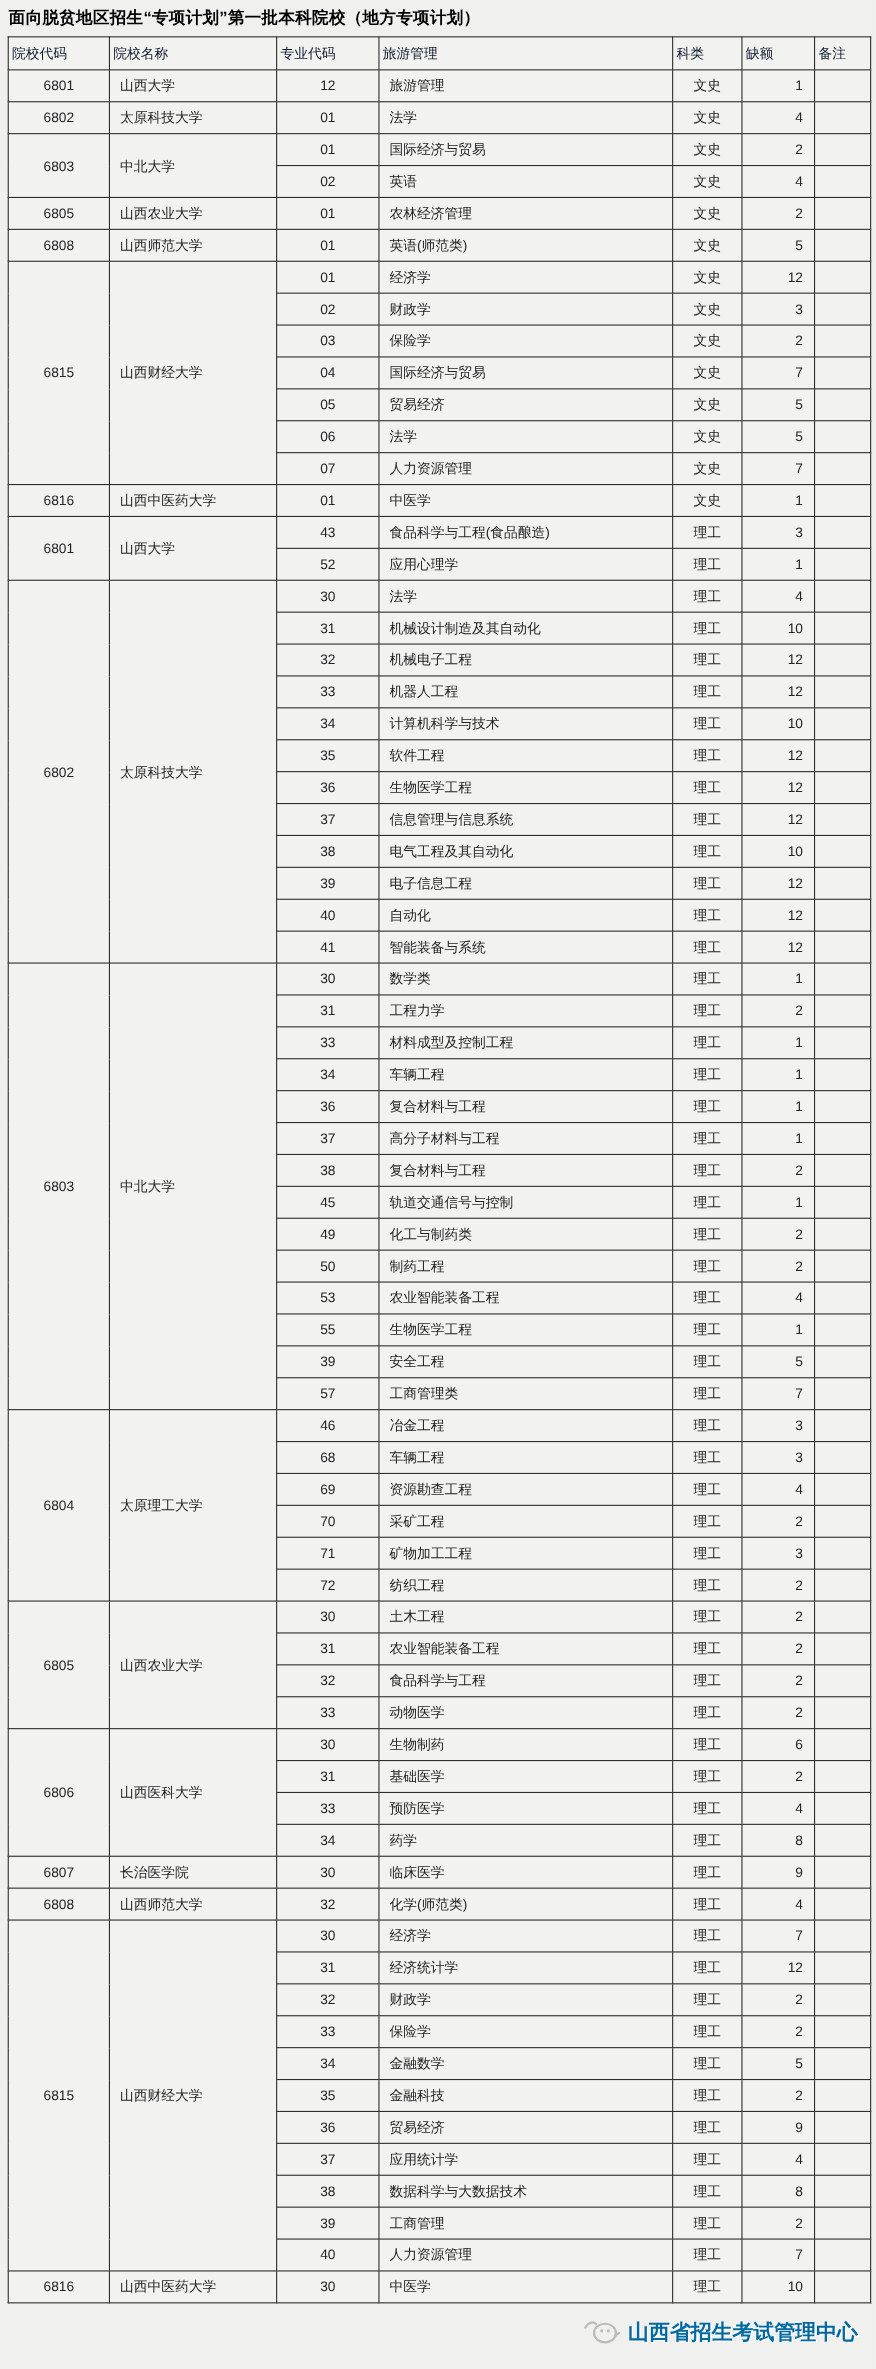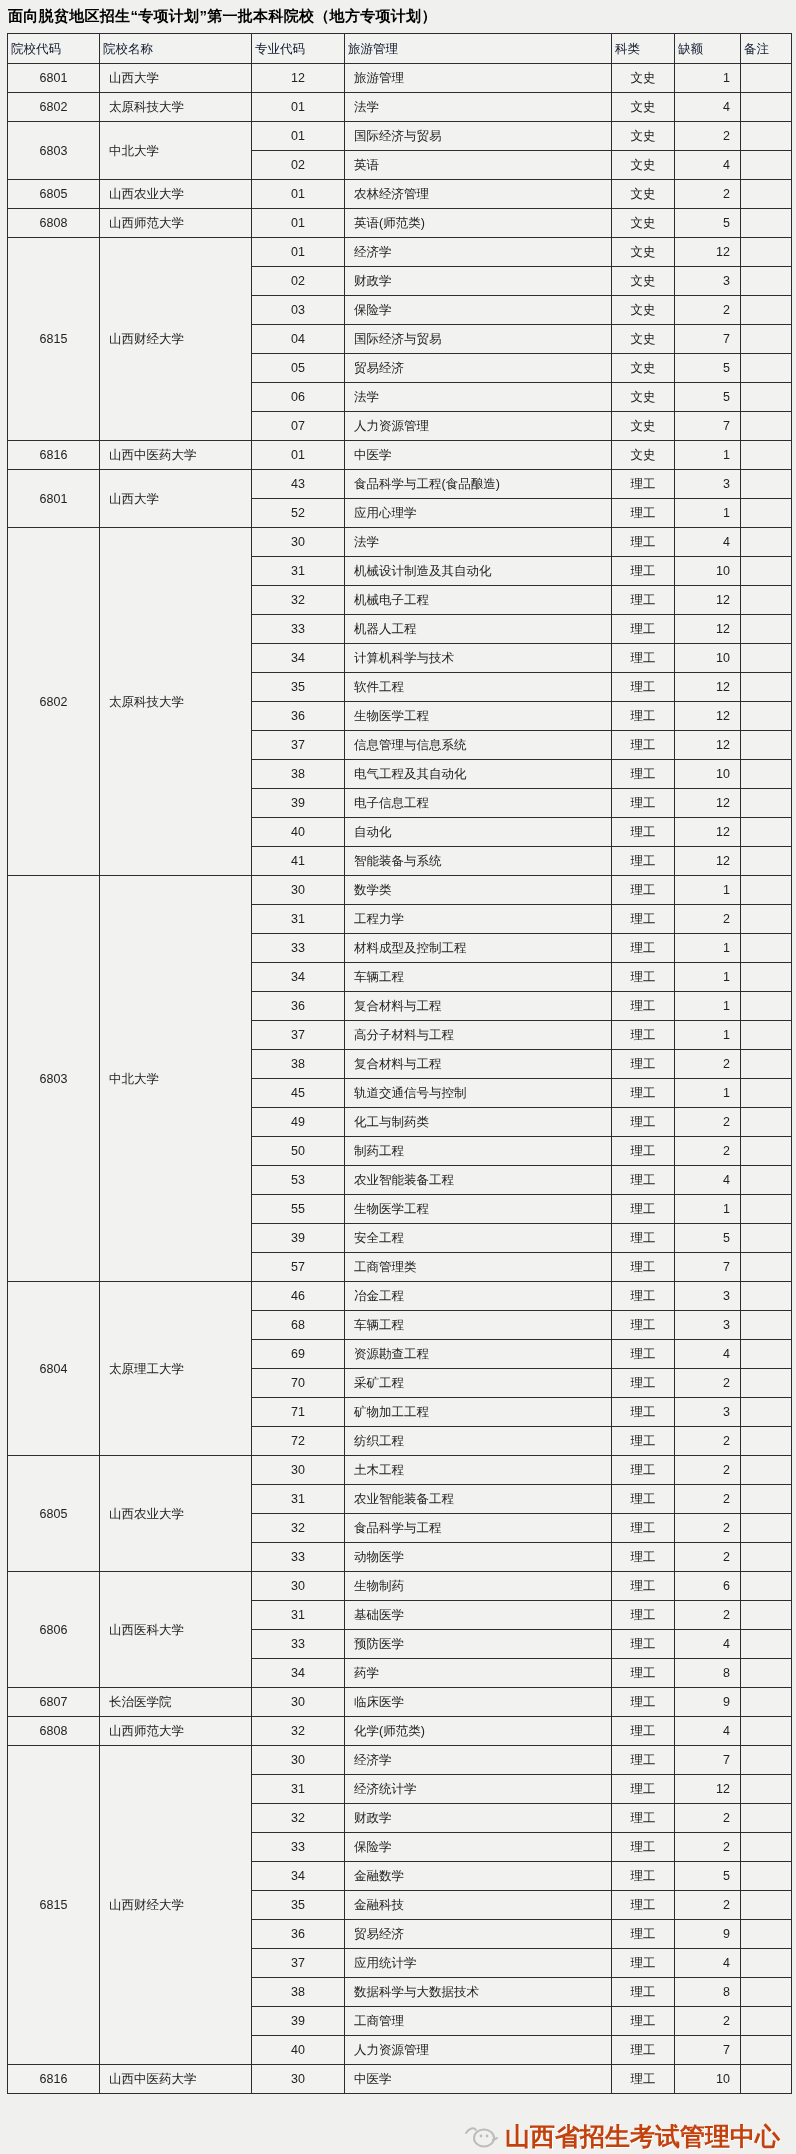--- a/index.html
+++ b/index.html
@@ -44,23 +44,23 @@
   }
   td.c{text-align:center;}
   td.l{text-align:left;padding-left:9px;}
   td.r{text-align:right;padding-right:10px;}
   .footer{
     width:780px;
     display:flex;
     justify-content:flex-end;
     align-items:center;
     gap:7px;
-    margin-top:26px;
-    color:#c2410c;
-    font-size:25px;
+    margin-top:13px;
+    color:#0369a1;
+    font-size:19px;
     font-weight:bold;
     text-shadow:1px 1px 0 #ffffff;
   }
   .logo{
     display:inline-flex;
     width:34px;height:26px;
     align-items:center;justify-content:center;
   }
 </style>
 </head>

